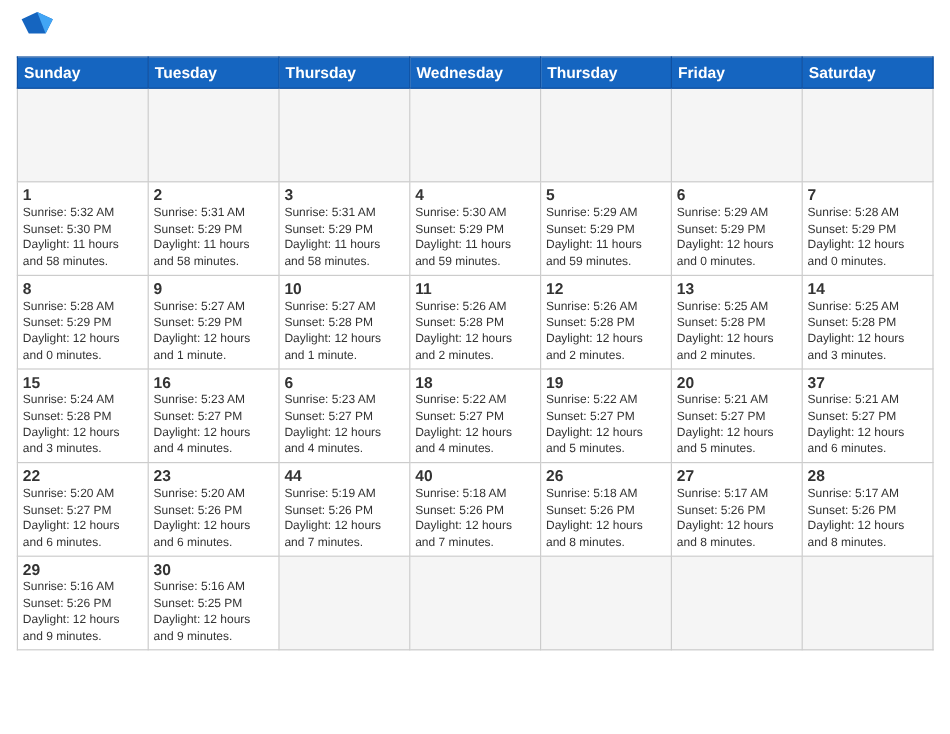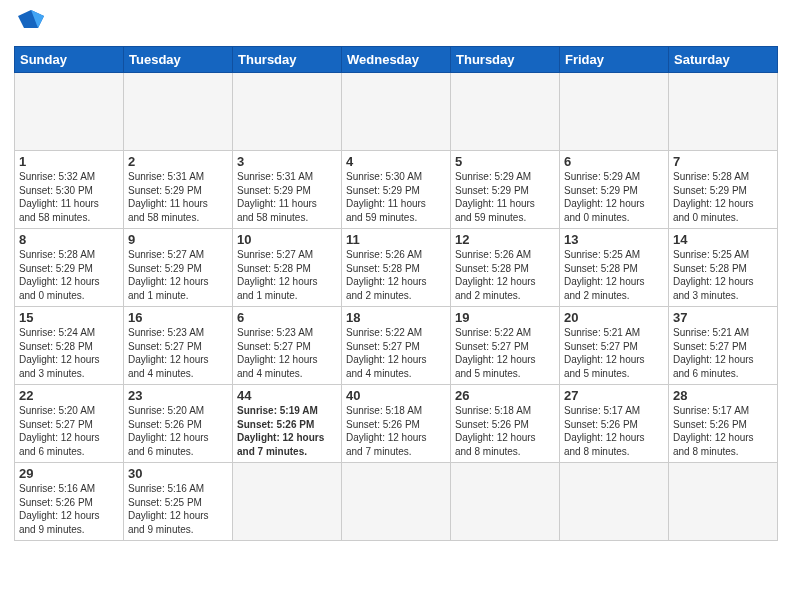--- a/index.html
+++ b/index.html
@@ -288,21 +288,21 @@
           </td>
           <td>
             <span class="day-num">23</span>
             <div class="day-info" style="white-space: pre-line;">Sunrise: 5:20 AM
 Sunset: 5:26 PM
 Daylight: 12 hours
 and 6 minutes.</div>
           </td>
           <td>
             <span class="day-num">44</span>
-            <div class="day-info" style="white-space: pre-line; font-weight: bold;">Sunrise: 5:19 AM
+            <div class="day-info" style="white-space: pre-line;">Sunrise: 5:19 AM
 Sunset: 5:26 PM
 Daylight: 12 hours
 and 7 minutes.</div>
           </td>
           <td>
             <span class="day-num">40</span>
             <div class="day-info" style="white-space: pre-line;">Sunrise: 5:18 AM
 Sunset: 5:26 PM
 Daylight: 12 hours
 and 7 minutes.</div>

